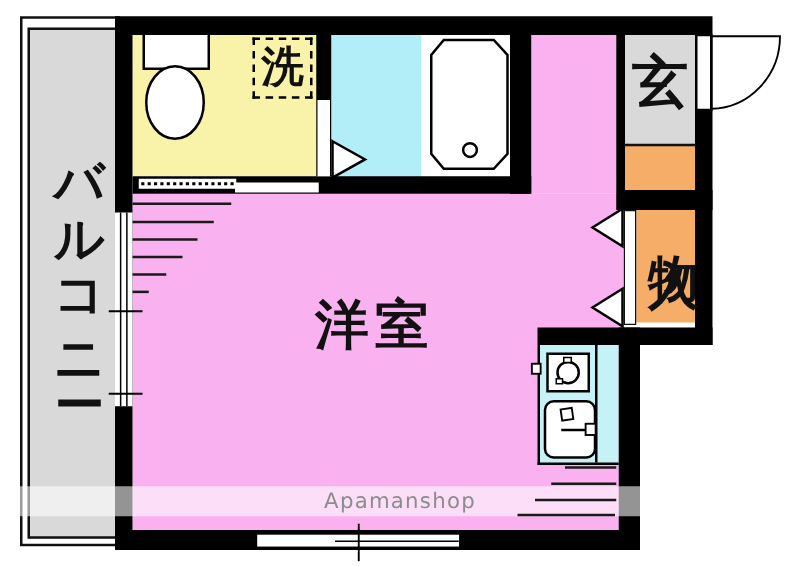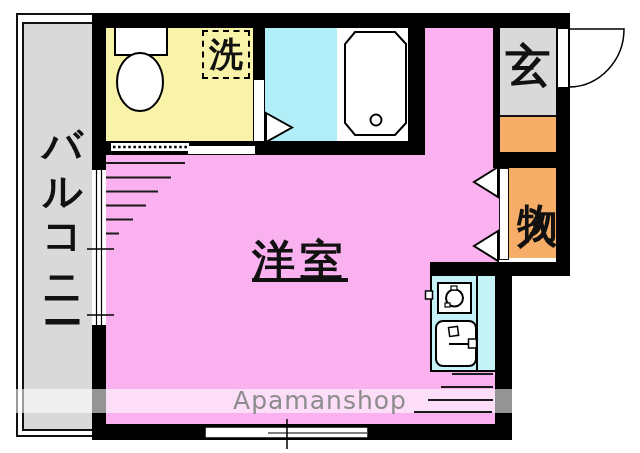--- a/index.html
+++ b/index.html
@@ -35,27 +35,27 @@
   
   .gap-toilet-door{left:254px;top:80px;width:10px;height:61px;background:#fff;}
   .gap-left-window{left:92px;top:170px;width:14px;height:155px;background:#fff;}
   .slide-a{left:111px;top:143px;width:78px;height:8px;background:#fff;}
   .slide-b{left:188px;top:146px;width:67px;height:8px;background:#fff;}
   
   .laundry-box{left:202px;top:30px;width:48px;height:49px;border:2px dashed #000;box-sizing:border-box;
                text-align:center;line-height:45px;font-size:34px;font-weight:700;}
   
   .wm-band{left:0;top:389px;width:640px;height:24px;background:rgba(255,255,255,0.58);
-           text-align:center;line-height:24px;font-size:25px;color:#8c8c8c;letter-spacing:1px;}
+           text-align:center;line-height:24px;font-size:17px;color:#8c8c8c;letter-spacing:1px;}
   
   .lbl{color:#111;font-weight:600;}
   .lbl-balcony{left:36px;top:100px;writing-mode:vertical-rl;font-size:40px;letter-spacing:5px;}
   .lbl-entrance{left:500px;top:36px;width:56px;text-align:center;font-size:45px;}
   .lbl-closet{left:511px;top:172px;writing-mode:vertical-rl;font-size:40px;letter-spacing:2px;}
-  .lbl-room{left:222px;top:236px;width:156px;text-align:center;text-decoration:underline;}
+  .lbl-room{left:222px;top:236px;width:156px;text-align:center;}
   .lbl-room .nm{font-size:43px;line-height:49px;letter-spacing:5px;font-weight:600;}
   .lbl-room .sz{font-size:41px;line-height:47px;letter-spacing:1px;font-weight:600;}
   svg.overlay{position:absolute;left:0;top:0;width:640px;height:453px;}
 </style>
 </head>
 <body>
 
 <div class="plan">
 
   <div class="abs balcony-outer"></div>

